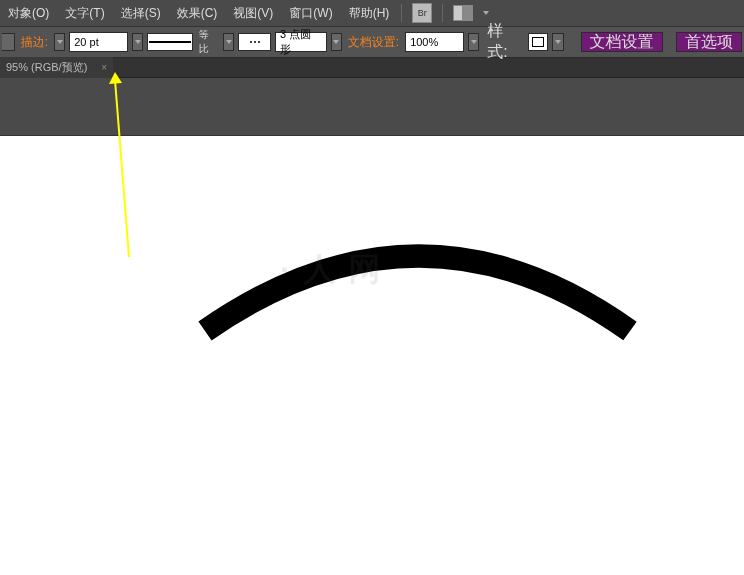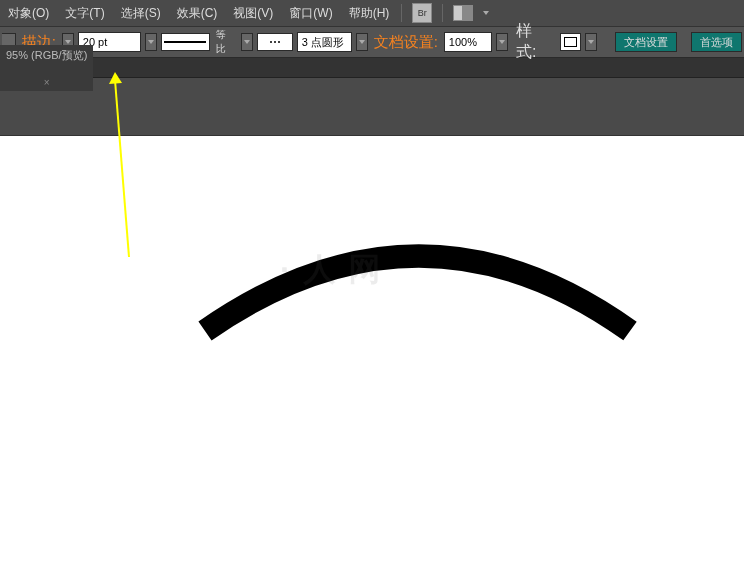--- a/index.html
+++ b/index.html
@@ -8,34 +8,34 @@
 .menu-bar { height: 26px; background: #4a4a4a; display: flex; align-items: center; padding-left: 0; font-size: 12px; color: #ddd; }
 .menu-item { padding: 4px 8px; cursor: pointer; white-space: nowrap; }
 .menu-divider { width: 1px; height: 18px; background: #666; margin: 0 4px; }
 .menu-icon-box { width: 20px; height: 20px; background: #bbb; border: 1px solid #888; display: inline-flex; align-items: center; justify-content: center; font-size: 9px; color: #333; margin: 0 6px; }
 .layout-icon { width: 20px; height: 16px; border: 1px solid #888; margin: 0 6px; display: inline-flex; }
 .layout-icon .l { width: 50%; background: #ccc; border-right: 1px solid #888; }
 .layout-icon .r { width: 50%; background: #888; }
 .dd-arrow { width: 0; height: 0; border-left: 3px solid transparent; border-right: 3px solid transparent; border-top: 4px solid #aaa; margin-left: 4px; display: inline-block; }
 
 .toolbar { height: 32px; background: #535353; border-top: 1px solid #333; border-bottom: 1px solid #2a2a2a; display: flex; align-items: center; padding: 0 2px; font-size: 12px; color: #ccc; gap: 4px; }
-.toolbar .lbl { color: #f58220; padding: 0 2px; white-space: nowrap; font-size: 15px; text-align: center; }
+.toolbar .lbl { color: #f58220; padding: 0 2px; white-space: nowrap; font-size: 12px; text-align: center; }
 .dd { width: 12px; height: 18px; background: #666; border: 1px solid #2a2a2a; display: flex; align-items: center; justify-content: center; }
 .field { height: 20px; background: #fff; border: 1px solid #2a2a2a; display: flex; align-items: center; padding: 0 4px; font-size: 11px; color: #000; }
-.btn { height: 20px; background: #0f766e; border: 1px solid #2a2a2a; padding: 0 8px; display: flex; align-items: center; font-size: 11px; color: #ddd; cursor: pointer; white-space: nowrap; }
+.btn { height: 20px; background: #701a75; border: 1px solid #2a2a2a; padding: 0 8px; display: flex; align-items: center; font-size: 16px; color: #ddd; cursor: pointer; white-space: nowrap; }
 .stroke-preview { width: 50px; height: 18px; background: #fff; border: 1px solid #2a2a2a; display: flex; align-items: center; justify-content: center; }
 .stroke-preview .line { width: 42px; height: 2px; background: #000; }
 .dash-preview { width: 36px; height: 18px; background: #fff; border: 1px solid #2a2a2a; display: flex; align-items: center; justify-content: center; gap: 2px; }
 .dash-preview .d { width: 2px; height: 2px; background: #000; border-radius: 50%; }
 .style-swatch { width: 22px; height: 18px; background: #fff; border: 1px solid #2a2a2a; position: relative; }
 .style-swatch::before { content: ""; position: absolute; inset: 3px; border: 1px solid #000; }
 .partial-swatch { width: 14px; height: 18px; border: 1px solid #2a2a2a; border-left: none; background: #666; }
 
 .tab-bar { height: 20px; background: #333; display: flex; align-items: center; font-size: 11px; color: #bbb; border-bottom: 1px solid #222; }
-.tab { padding: 3px 6px; display: flex; align-items: center; gap: 14px; background: #3a3a3a; flex-direction: column; }
+.tab { padding: 3px 6px; display: flex; align-items: center; gap: 14px; background: #3a3a3a; }
 .tab .x { font-size: 10px; cursor: pointer; color: #888; }
 .dark-strip { height: 58px; background: #4a4a4a; border-bottom: 1px solid #333; }
 
 .canvas { position: absolute; left: 0; top: 136px; width: 744px; height: 439px; background: #fff; }
 .canvas svg { position: absolute; top: 0; left: 0; }
 
 .watermark { position: absolute; left: 280px; top: 248px; font-size: 32px; color: rgba(100,100,100,0.12); font-weight: bold; pointer-events: none; z-index: 2; letter-spacing: 2px; }
 
 .arrow-annot { position: absolute; left: 107px; top: 72px; z-index: 10; pointer-events: none; }
 </style>
@@ -80,21 +80,21 @@
   <div class="dash-preview">
       <span class="d"></span>
       <span class="d"></span>
       <span class="d"></span>
     </div>
   <div class="field" style="width:56px">3 点圆形</div>
   <div class="dd">
       <span class="dd-arrow" style="margin:0"></span>
     </div>
   <span class="lbl">文档设置:</span>
-  <div class="field" style="width:49px">100%</div>
+  <div class="field" style="width:64px">100%</div>
   <div class="dd">
       <span class="dd-arrow" style="margin:0"></span>
     </div>
   <span style="font-size:16px;color:#ddd;padding:0 4px">样式:</span>
   <div class="style-swatch"></div>
   <div class="dd">
       <span class="dd-arrow" style="margin:0"></span>
     </div>
   <div style="width:10px"></div>
   <div class="btn">文档设置</div>

